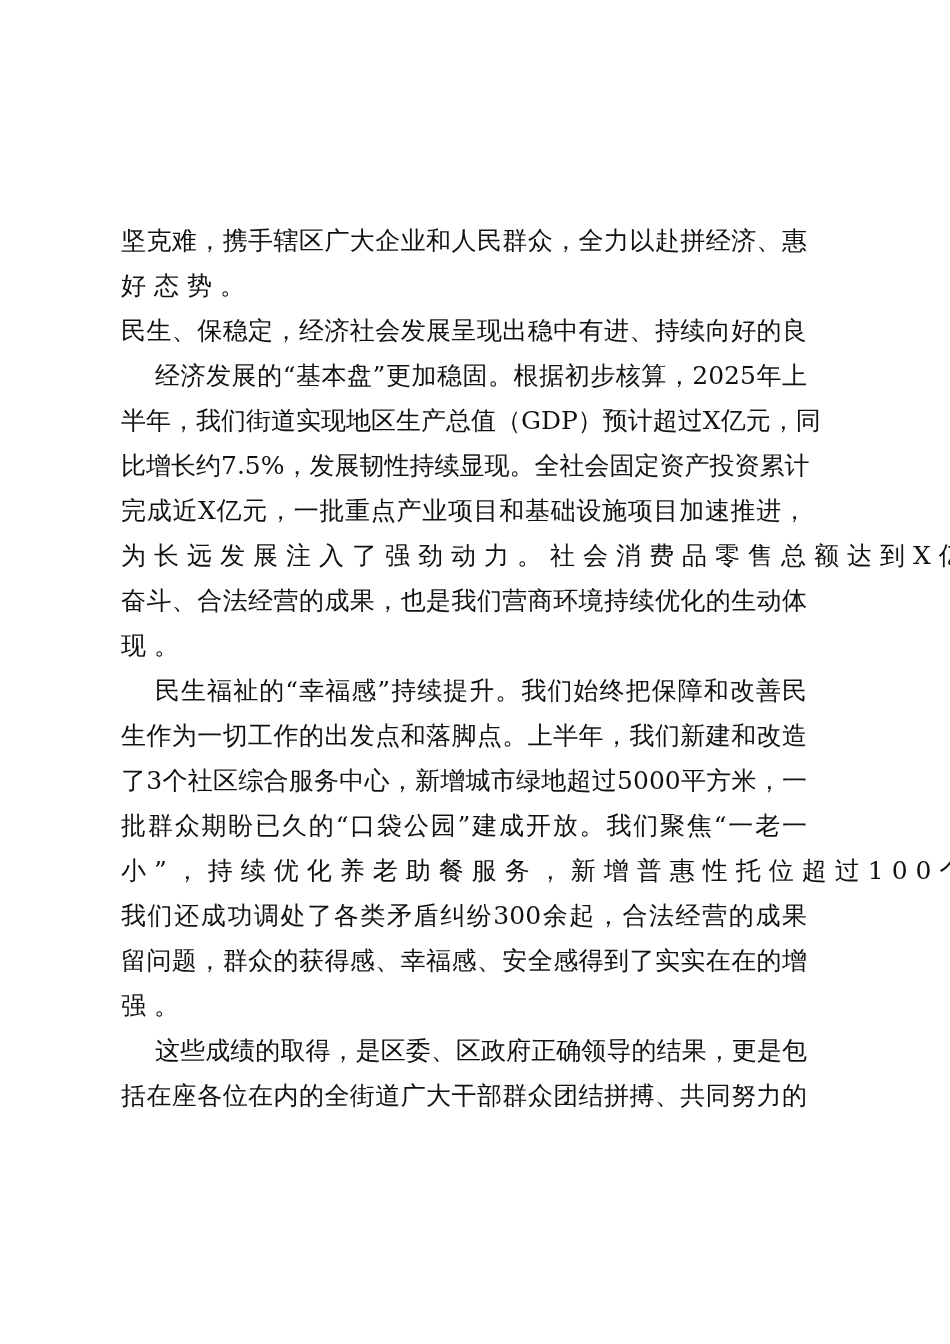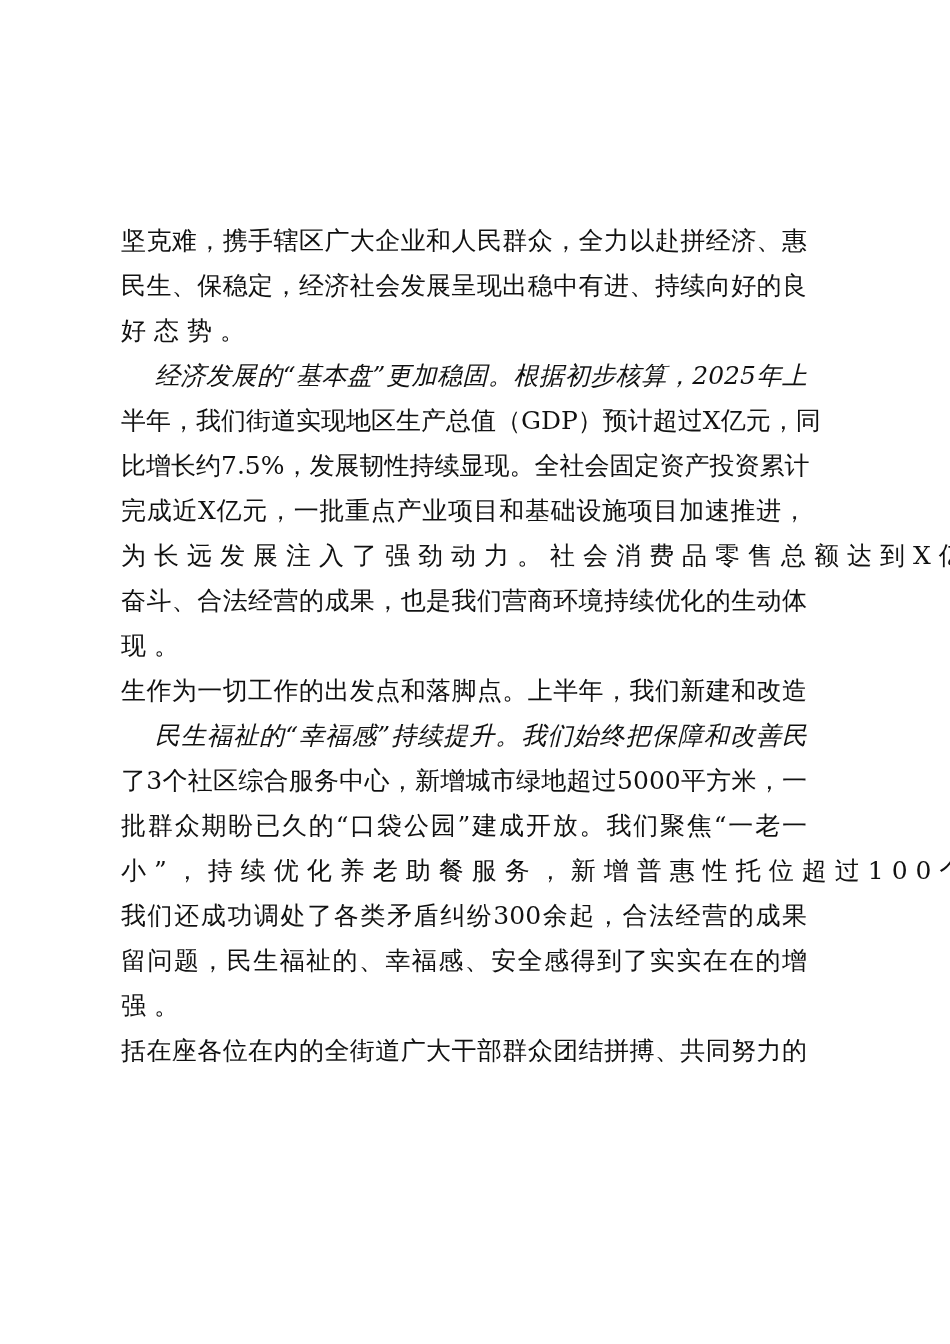--- a/index.html
+++ b/index.html
@@ -40,54 +40,54 @@
     }
     .line.full {
       text-align: justify;
       text-align-last: justify;
     }
     .line.partial {
       letter-spacing: 8px;
     }
     .line.indent {
       padding-left: 34px;
-      font-style: italic;
     }
   </style>
 </head>
 <body>
 
 <div class="page">
   <div class="text-block">
 
     <div>
       <div class="line full">坚克难，携手辖区广大企业和人民群众，全力以赴拼经济、惠</div>
+      <div class="line partial">好态势。</div>
       <div class="line full">民生、保稳定，经济社会发展呈现出稳中有进、持续向好的良</div>
-      <div class="line partial">好态势。</div>
     </div>
 
     <div>
       <div class="line full indent">经济发展的“基本盘”更加稳固。根据初步核算，2025年上</div>
       <div class="line full">半年，我们街道实现地区生产总值（GDP）预计超过X亿元，同</div>
       <div class="line full">比增长约7.5%，发展韧性持续显现。全社会固定资产投资累计</div>
       <div class="line full">完成近X亿元，一批重点产业项目和基础设施项目加速推进，</div>
       <div class="line partial">为长远发展注入了强劲动力。社会消费品零售总额达到X亿</div>
       <div class="line full">奋斗、合法经营的成果，也是我们营商环境持续优化的生动体</div>
       <div class="line partial">现。</div>
     </div>
 
     <div>
+      <div class="line full indent">民生福祉的“幸福感”持续提升。我们始终把保障和改善民</div>
       <div class="line full">生作为一切工作的出发点和落脚点。上半年，我们新建和改造</div>
-      <div class="line full indent">民生福祉的“幸福感”持续提升。我们始终把保障和改善民</div>
       <div class="line full">了3个社区综合服务中心，新增城市绿地超过5000平方米，一</div>
       <div class="line full">批群众期盼已久的“口袋公园”建成开放。我们聚焦“一老一</div>
       <div class="line partial">小”，持续优化养老助餐服务，新增普惠性托位超过100个。</div>
       <div class="line full">我们还成功调处了各类矛盾纠纷300余起，合法经营的成果</div>
-      <div class="line full">留问题，民生福祉的、幸福感、安全感得到了实实在在的增</div>
+      <div class="line full">留问题，群众的获得感、幸福感、安全感得到了实实在在的增</div>
       <div class="line partial">强。</div>
     </div>
 
     <div>
+      <div class="line full indent">这些成绩的取得，是区委、区政府正确领导的结果，更是包</div>
       <div class="line full">括在座各位在内的全街道广大干部群众团结拼搏、共同努力的</div>
     </div>
 
   </div>
 </div>
 
 </body></html>

